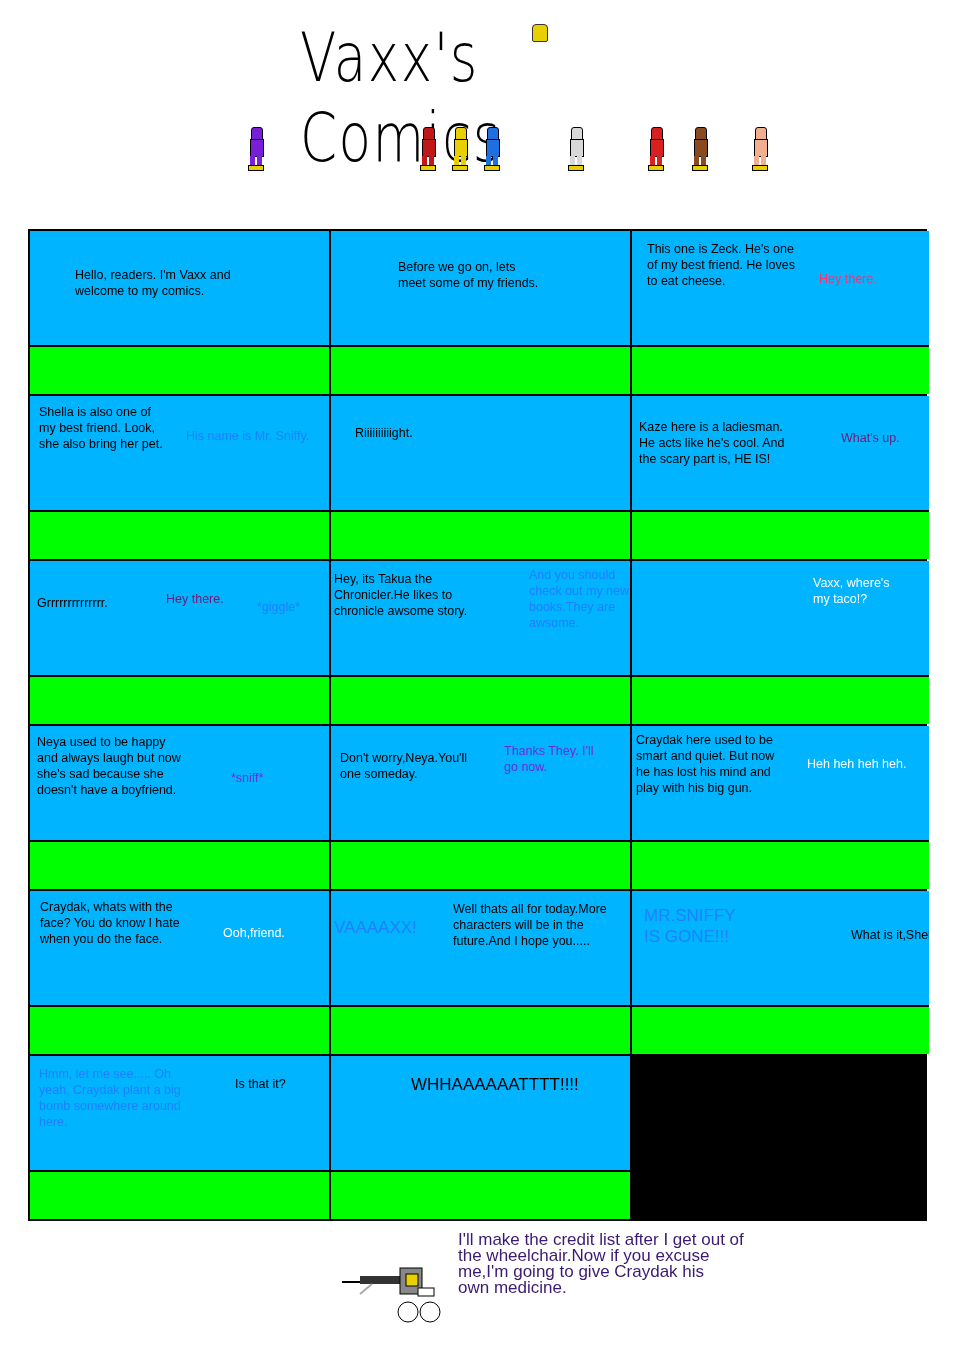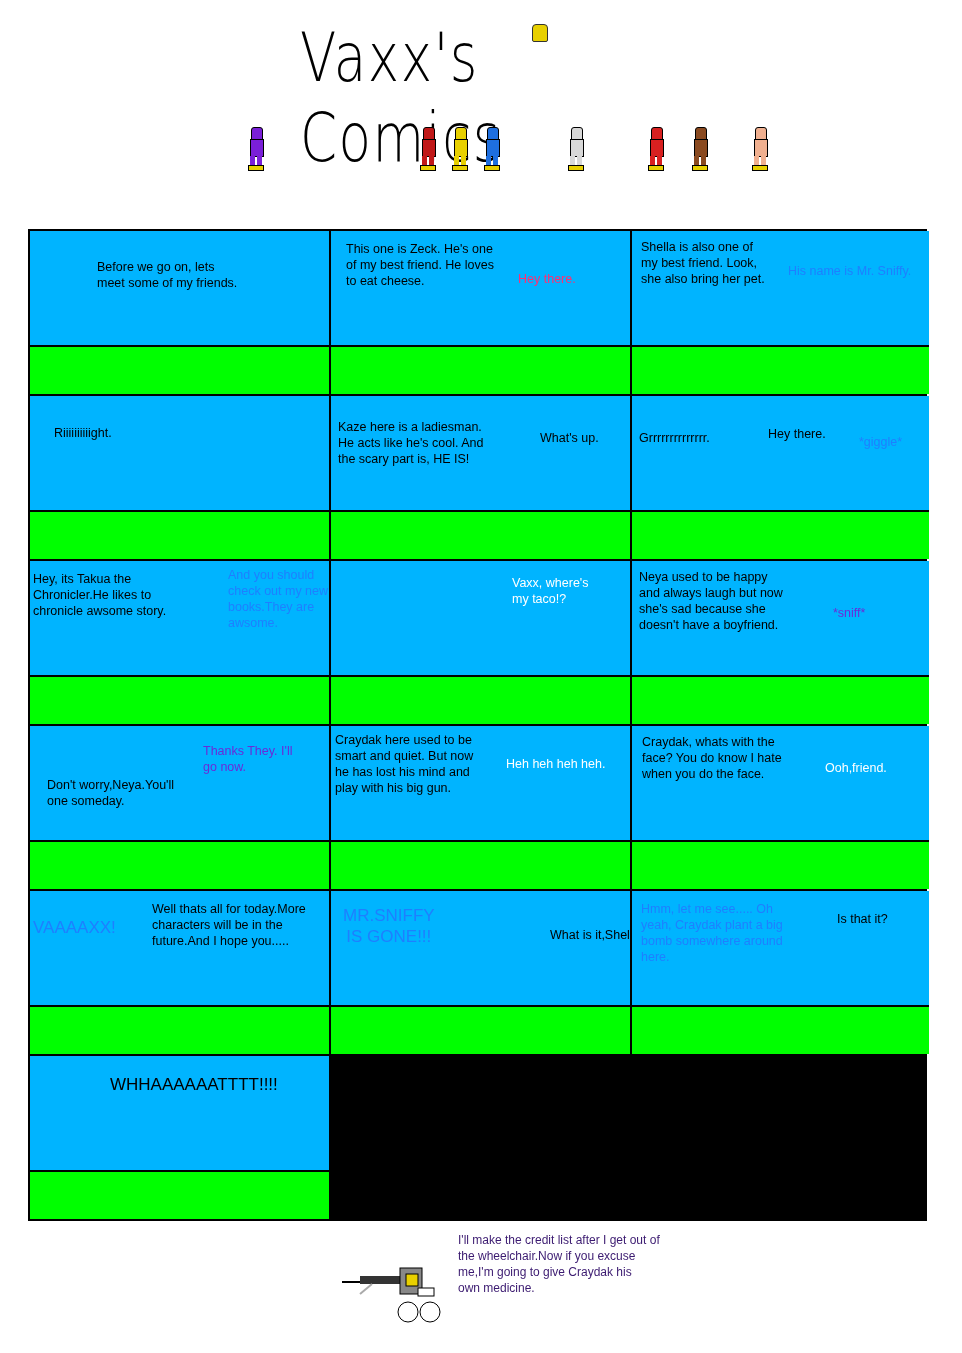--- a/index.html
+++ b/index.html
@@ -8,35 +8,40 @@
   .title-mask { position:absolute; left:532px; top:24px; width:14px; height:16px; background:#e8d000; border:1px solid #333; border-radius:4px 4px 2px 2px; }
   .fig { position:absolute; width:16px; height:44px; }
   .fig .head { position:absolute; left:3px; top:0; width:10px; height:12px; border:1px solid #000; border-radius:3px 3px 1px 1px; }
   .fig .body { position:absolute; left:2px; top:12px; width:12px; height:16px; border:1px solid #000; }
   .fig .legs { position:absolute; left:2px; top:29px; width:12px; height:14px; border-left:5px solid; border-right:5px solid; box-sizing:border-box; }
   .fig .feet { position:absolute; left:0; top:38px; width:16px; height:6px; border:1px solid #000; box-sizing:border-box; }
   .grid { position:absolute; left:28px; top:229px; width:899px; height:992px; border:2px solid #000; box-sizing:border-box; display:grid; grid-template-columns:299px 299px 297px; grid-template-rows:repeat(6, 1fr); background:#000; gap:2px; }
   .panel { position:relative; background:#00b4ff; overflow:hidden; }
   .panel .ground { position:absolute; left:0; right:0; bottom:0; height:47px; background:#00ff00; border-top:2px solid #000; }
   .txt { position:absolute; font-size:12.5px; line-height:16px; white-space:pre; }
-  .y { color:#000000; } .pink { color:#ff2e73; } .blue { color:#1e7fff; } .brown { color:#000000; } .white { color:#ffffff; } .purple { color:#6a2bd8; }
+  .y { color:#000000; } .pink { color:#ff2e73; } .blue { color:#1e7fff; } .brown { color:#701a75; } .white { color:#ffffff; } .purple { color:#6a2bd8; }
   .big { font-size:17px; line-height:21px; }
   .boom { position:absolute; left:10px; top:40px; width:280px; height:85px; }
-  .credits { position:absolute; left:458px; top:1232px; font-size:12px; line-height:16px; color:#3b1a70; white-space:pre; }
+  .credits { position:absolute; left:458px; top:1232px; font-size:17px; line-height:16px; color:#3b1a70; white-space:pre; }
   .chair { position:absolute; left:340px; top:1260px; width:110px; height:65px; }
 </style>
 </head>
 <body>
 
 <div class="title">Vaxx's Comics</div>
 <div class="title-mask"></div>
 
 <div id="cast"></div>
 
 <div class="grid" id="grid">
+    <div class="panel">
+      <div class="ground"></div>
+      <div class="txt y" style="left: 45px; top: 36px;">Hello, readers. I'm Vaxx and
+welcome to my comics.</div>
+    </div>
     <div class="panel">
       <div class="ground"></div>
       <div class="txt y" style="left: 67px; top: 28px;">Before we go on, lets
 meet some of my friends.</div>
     </div>
     <div class="panel">
       <div class="ground"></div>
       <div class="txt y" style="left: 15px; top: 10px;">This one is Zeck. He's one
 of my best friend. He loves
 to eat cheese.</div>
@@ -84,21 +89,21 @@
     <div class="panel">
       <div class="ground"></div>
       <div class="txt y" style="left: 7px; top: 8px;">Neya used to be happy
 and always laugh but now
 she's sad because she
 doesn't have a boyfriend.</div>
       <div class="txt purple" style="left: 201px; top: 44px;">*sniff*</div>
     </div>
     <div class="panel">
       <div class="ground"></div>
-      <div class="txt y" style="left: 17px; top: 24px; margin-top: 27px;">Don't worry,Neya.You'll
+      <div class="txt y" style="left: 9px; top: 24px;">Don't worry,Neya.You'll
 one someday.</div>
       <div class="txt purple" style="left: 173px; top: 17px;">Thanks They. I'll
 go now.</div>
     </div>
     <div class="panel">
       <div class="ground"></div>
       <div class="txt y" style="left: 4px; top: 6px;">Craydak here used to be
 smart and quiet. But now
 he has lost his mind and
 play with his big gun.</div>
@@ -113,21 +118,21 @@
     </div>
     <div class="panel">
       <div class="ground"></div>
       <div class="txt blue big" style="left: 3px; top: 26px;">VAAAAXX!</div>
       <div class="txt y" style="left: 122px; top: 10px;">Well thats all for today.More
 characters will be in the
 future.And I hope you.....</div>
     </div>
     <div class="panel">
       <div class="ground"></div>
-      <div class="txt blue big" style="left: 12px; top: 14px; text-align: center;">MR.SNIFFY
+      <div class="txt blue big" style="left: 12px; top: 14px;">MR.SNIFFY
 IS GONE!!!</div>
       <div class="txt y" style="left: 184px; top: 36px; margin-left: 35px;">What is it,Shella?</div>
     </div>
     <div class="panel">
       <div class="ground"></div>
       <div class="txt blue" style="left: 9px; top: 10px;">Hmm, let me see..... Oh
 yeah, Craydak plant a big
 bomb somewhere around
 here.</div>
       <div class="txt y" style="left: 205px; top: 20px;">Is that it?</div>

